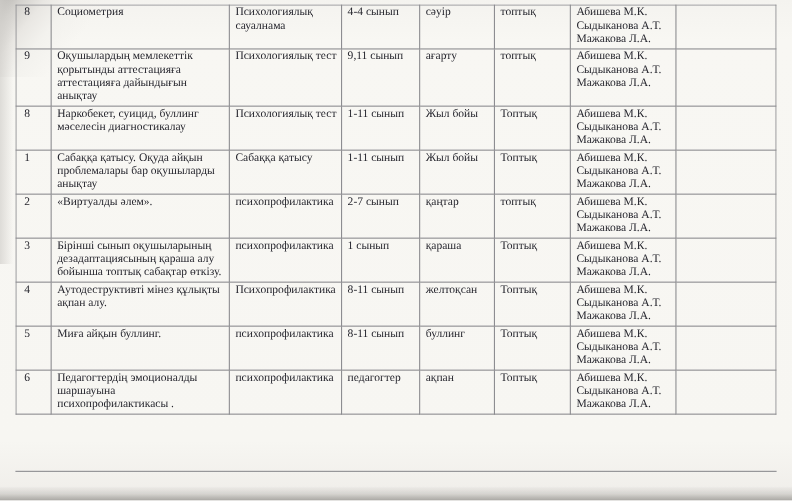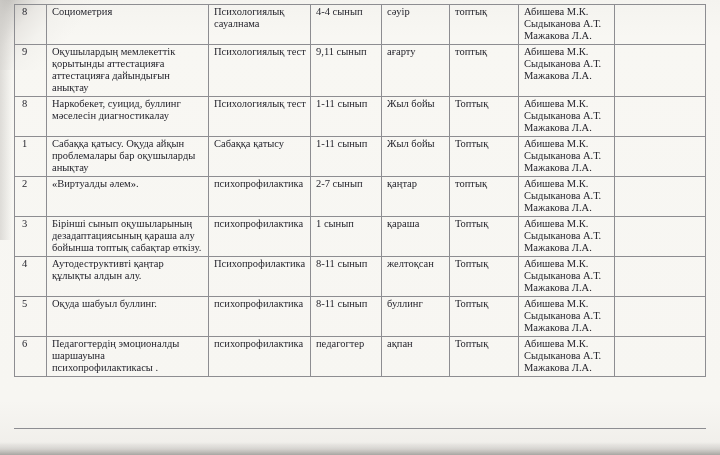--- a/index.html
+++ b/index.html
@@ -145,33 +145,33 @@
           <td class="cell-audience">1 сынып</td>
           <td class="cell-period">қараша</td>
           <td class="cell-format">Топтық</td>
           <td class="cell-responsible">Абишева М.К.
 Сыдыканова А.Т.
 Мажакова Л.А.</td>
           <td class="cell-empty"></td>
         </tr>
         <tr>
           <td class="cell-num">4</td>
-          <td class="cell-activity">Аутодеструктивті қаңтар құлықты алдын алу.</td>
+          <td class="cell-activity">Аутодеструктивті мінез құлықты ақпан алу.</td>
           <td class="cell-type">Психопрофилактика</td>
           <td class="cell-audience">8-11 сынып</td>
           <td class="cell-period">желтоқсан</td>
           <td class="cell-format">Топтық</td>
           <td class="cell-responsible">Абишева М.К.
 Сыдыканова А.Т.
 Мажакова Л.А.</td>
           <td class="cell-empty"></td>
         </tr>
         <tr>
           <td class="cell-num">5</td>
-          <td class="cell-activity">Оқуда шабуыл буллинг.</td>
+          <td class="cell-activity">Миға айқын буллинг.</td>
           <td class="cell-type">психопрофилактика</td>
           <td class="cell-audience">8-11 сынып</td>
           <td class="cell-period">буллинг</td>
           <td class="cell-format">Топтық</td>
           <td class="cell-responsible">Абишева М.К.
 Сыдыканова А.Т.
 Мажакова Л.А.</td>
           <td class="cell-empty"></td>
         </tr>
         <tr>

